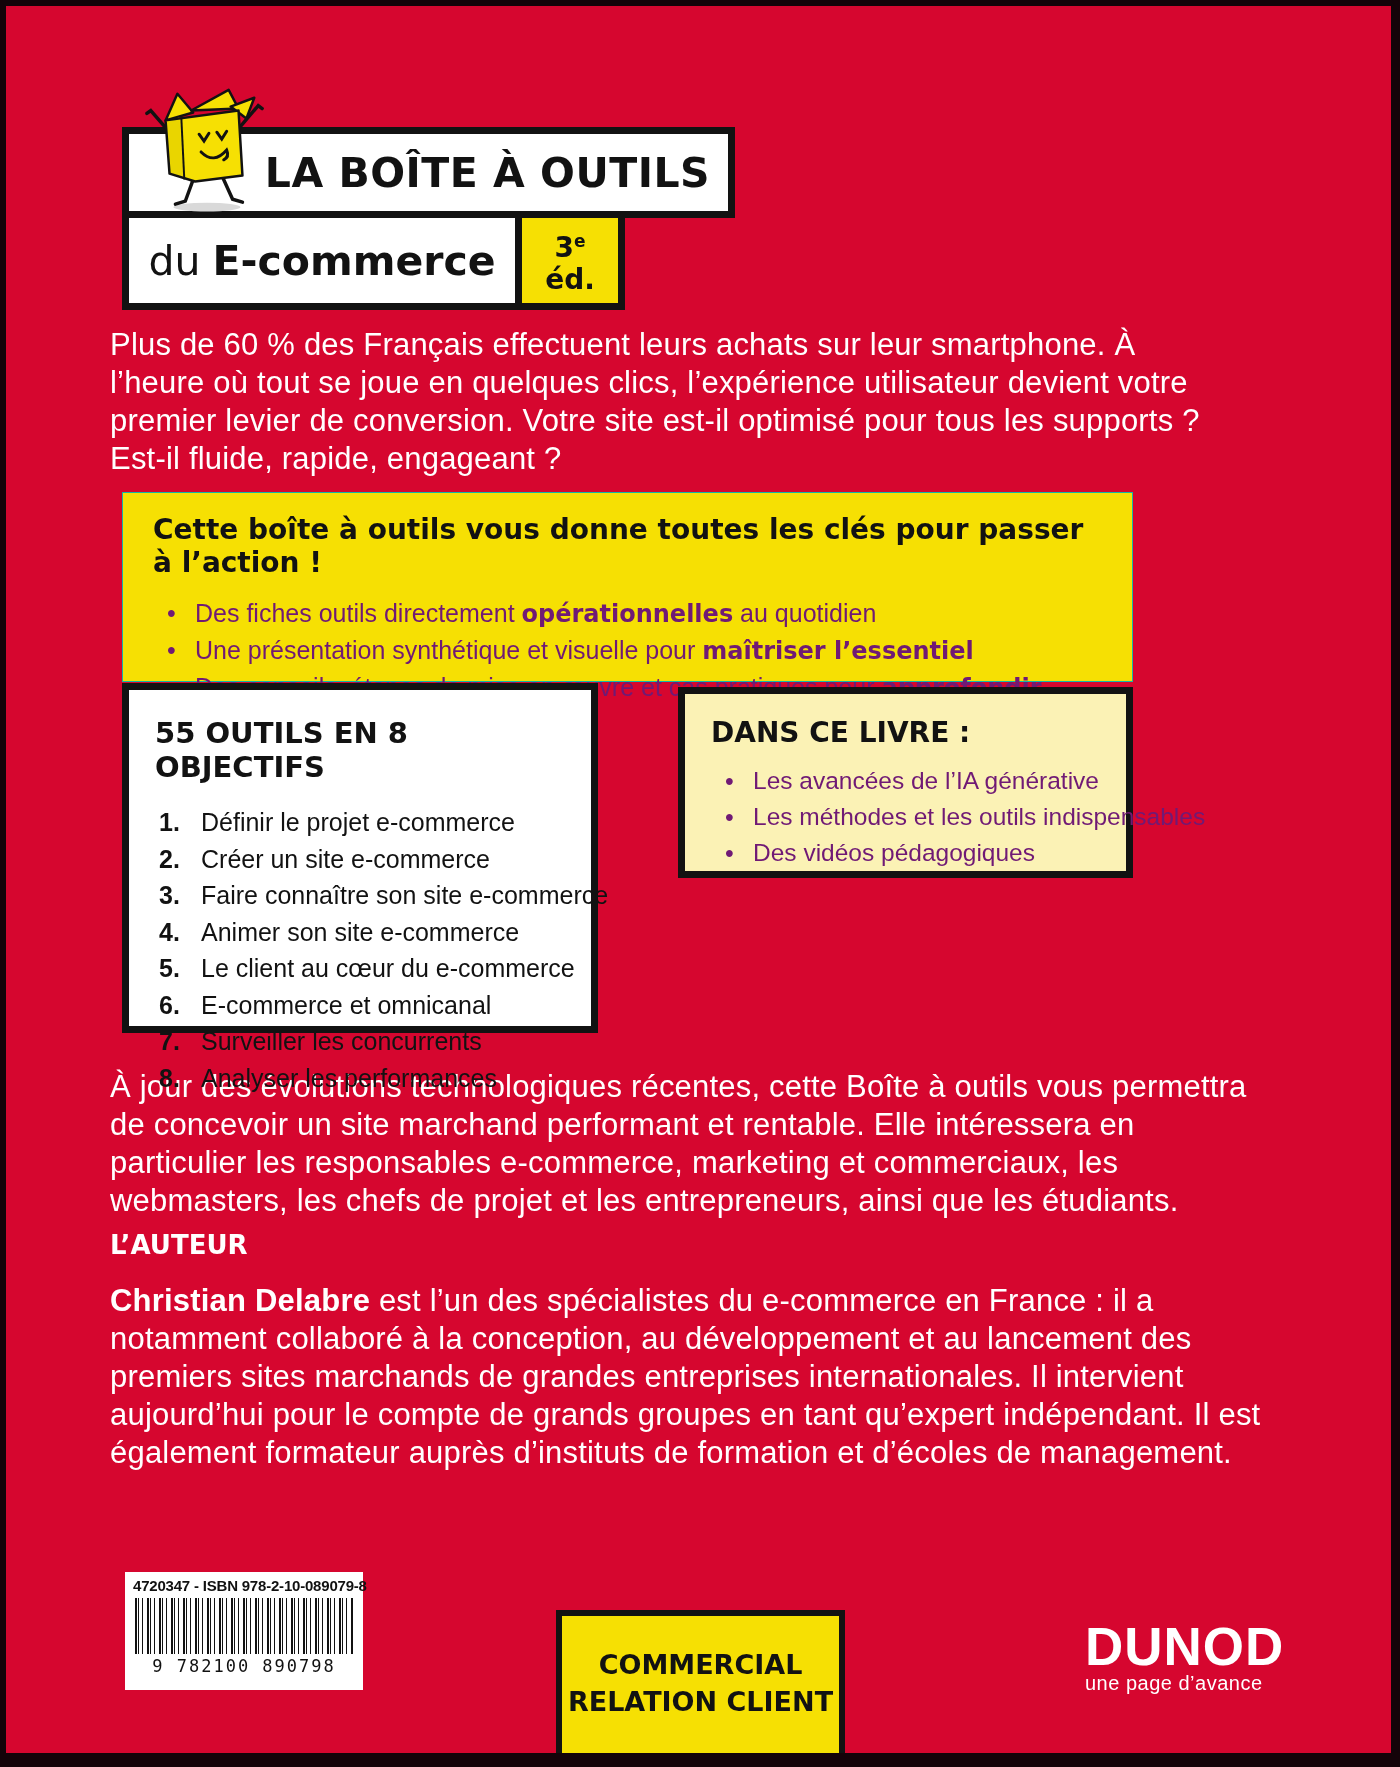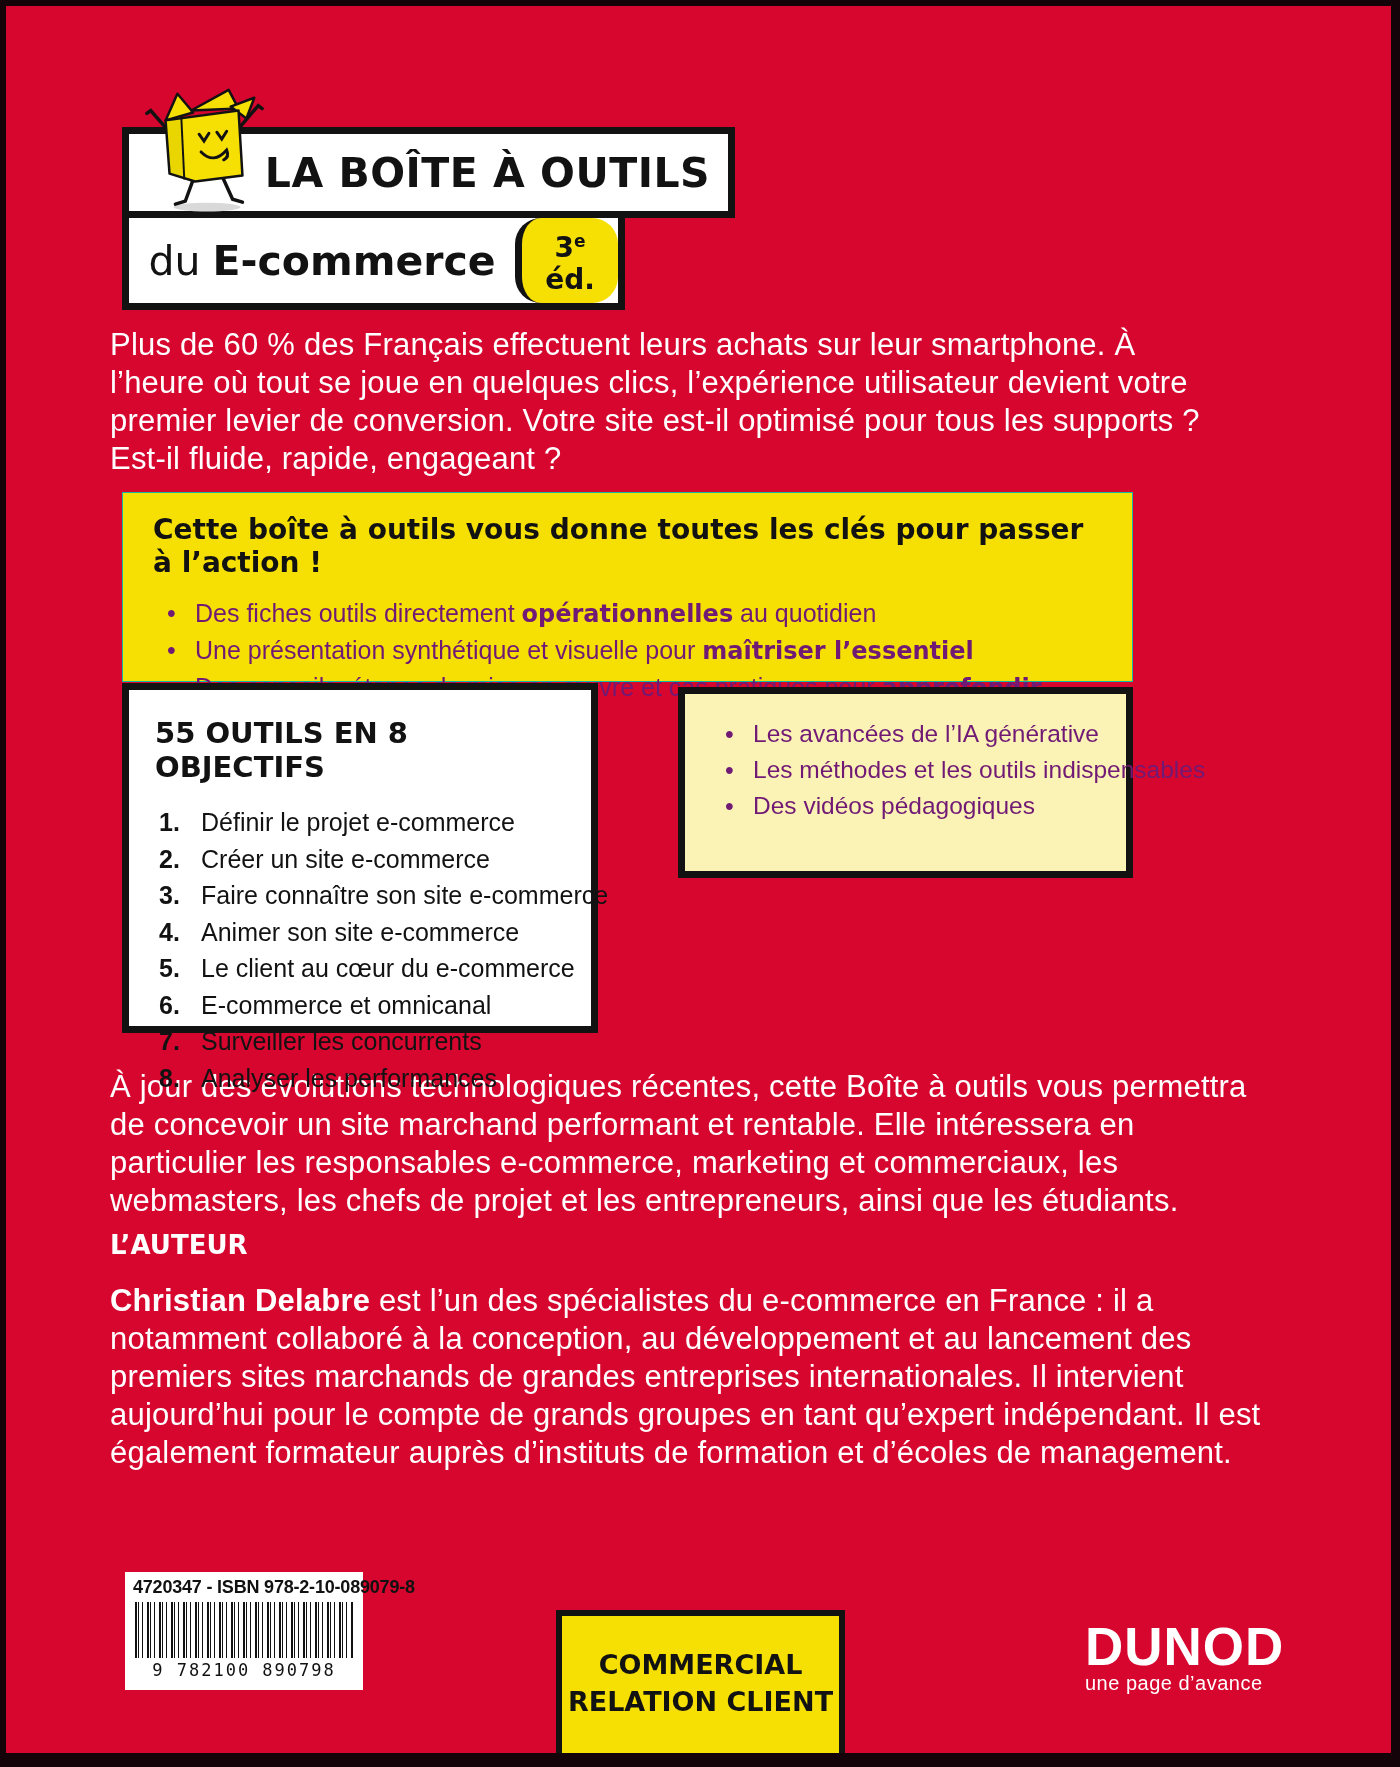--- a/index.html
+++ b/index.html
@@ -20,21 +20,21 @@
   .title-row1 .t{font-family:"DejaVu Sans",sans-serif;font-weight:700;font-size:41px;color:#121212;letter-spacing:.5px;white-space:nowrap;}
   .title-row2{
     left:122px;top:211px;width:503px;height:99px;background:#fff;
     border:7px solid #121212;display:flex;z-index:2;
   }
   .cell-sub{flex:1;display:flex;align-items:center;justify-content:center;white-space:nowrap;
     font-family:"DejaVu Sans",sans-serif;font-size:41px;color:#121212;}
   .cell-sub b{font-weight:700;margin-left:12px;}
   .cell-ed{width:96px;background:#F6E003;border-left:7px solid #121212;
     display:flex;flex-direction:column;align-items:center;justify-content:center;
-    font-family:"DejaVu Sans",sans-serif;font-weight:700;font-size:28px;color:#121212;line-height:32px;border-radius:26px;}
+    font-family:"DejaVu Sans",sans-serif;font-weight:700;font-size:28px;color:#121212;line-height:32px;}
   .cell-ed sup{font-size:17px;}
   .mascot{left:136px;top:80px;width:138px;height:135px;z-index:3;}
 
   
   .para{color:#ffffff;font-size:31px;line-height:38px;letter-spacing:.2px;font-weight:400;}
   .intro{left:110px;top:326px;width:1120px;}
   .desc{left:110px;top:1068px;width:1150px;}
   .author-h{left:110px;top:1230px;color:#fff;font-family:"DejaVu Sans",sans-serif;font-weight:700;font-size:26px;}
   .bio{left:110px;top:1282px;width:1165px;}
   .para b{font-weight:700;}
@@ -64,21 +64,21 @@
     left:678px;top:687px;width:455px;height:191px;background:#FBF2B5;
     border:7px solid #121212;padding:22px 10px 0 26px;z-index:2;
   }
   .inbook h2{margin:0 0 14px 0;font-family:"DejaVu Sans",sans-serif;font-weight:700;font-size:28px;color:#121212;}
   .inbook ul.blts li{font-size:24.5px;line-height:36px;white-space:nowrap;}
 
   
   .barcode{
     left:125px;top:1572px;width:238px;height:118px;background:#fff;padding:5px 8px 0 8px;
   }
-  .isbn-line{font-family:"Liberation Sans",sans-serif;font-weight:700;font-size:18px;letter-spacing:-0.2px;
+  .isbn-line{font-family:"Liberation Sans",sans-serif;font-weight:700;font-size:15px;letter-spacing:-0.2px;
     color:#111;text-align:center;white-space:nowrap;}
   .bars{margin:4px 2px 0 2px;height:56px;
     background:
       repeating-linear-gradient(90deg,#111 0 2px,#fff 2px 3px,#111 3px 4px,#fff 4px 7px,#111 7px 8px,#fff 8px 12px);
   }
   .ean{font-family:"DejaVu Sans Mono",monospace;font-size:17px;color:#111;text-align:center;
     letter-spacing:2px;background:#fff;margin-top:2px;white-space:nowrap;}
 
   .category{
     left:556px;top:1610px;width:289px;height:143px;background:#F6E003;
@@ -146,20 +146,21 @@
     <li>Faire connaître son site e-commerce</li>
     <li>Animer son site e-commerce</li>
     <li>Le client au cœur du e-commerce</li>
     <li>E-commerce et omnicanal</li>
     <li>Surveiller les concurrents</li>
     <li>Analyser les performances</li>
   </ol>
 </div>
 
 <div class="abs inbook">
+  <h2>DANS CE LIVRE :</h2>
   <ul class="blts">
     <li>Les avancées de l’IA générative</li>
     <li>Les méthodes et les outils indispensables</li>
     <li>Des vidéos pédagogiques</li>
   </ul>
 </div>
 
 <div class="abs para desc">À jour des évolutions technologiques récentes, cette Boîte à outils vous permettra de concevoir un site marchand performant et rentable. Elle intéressera en particulier les responsables e-commerce, marketing et commerciaux, les webmasters, les chefs de projet et les entrepreneurs, ainsi que les étudiants.</div>
 
 <div class="abs author-h">L’AUTEUR</div>

